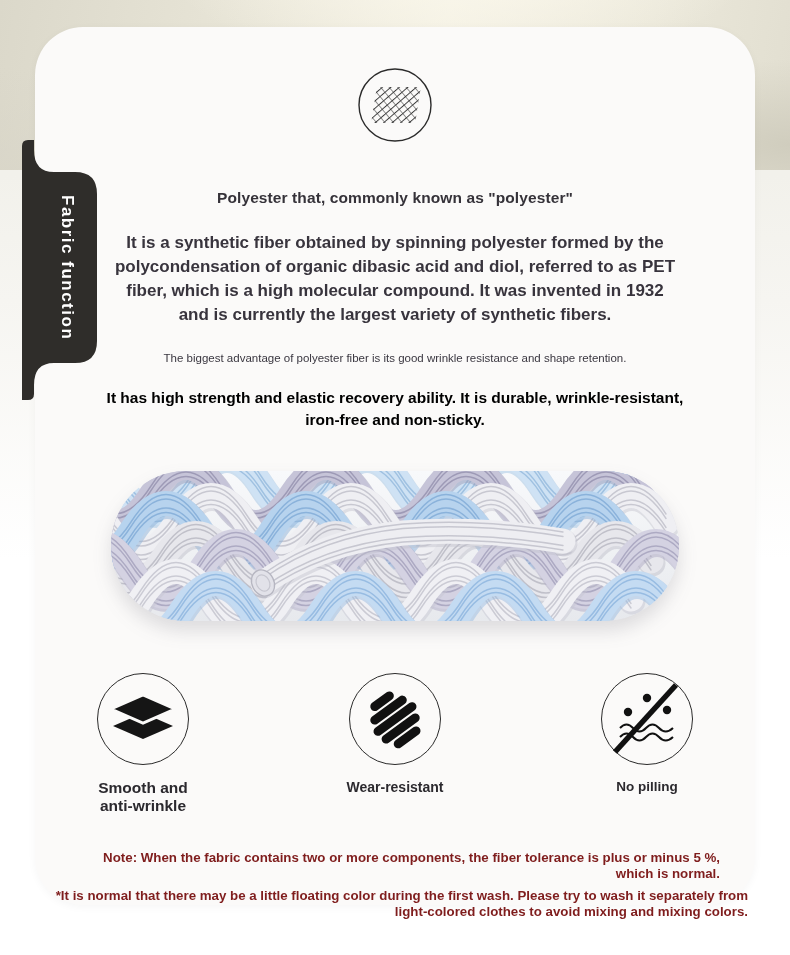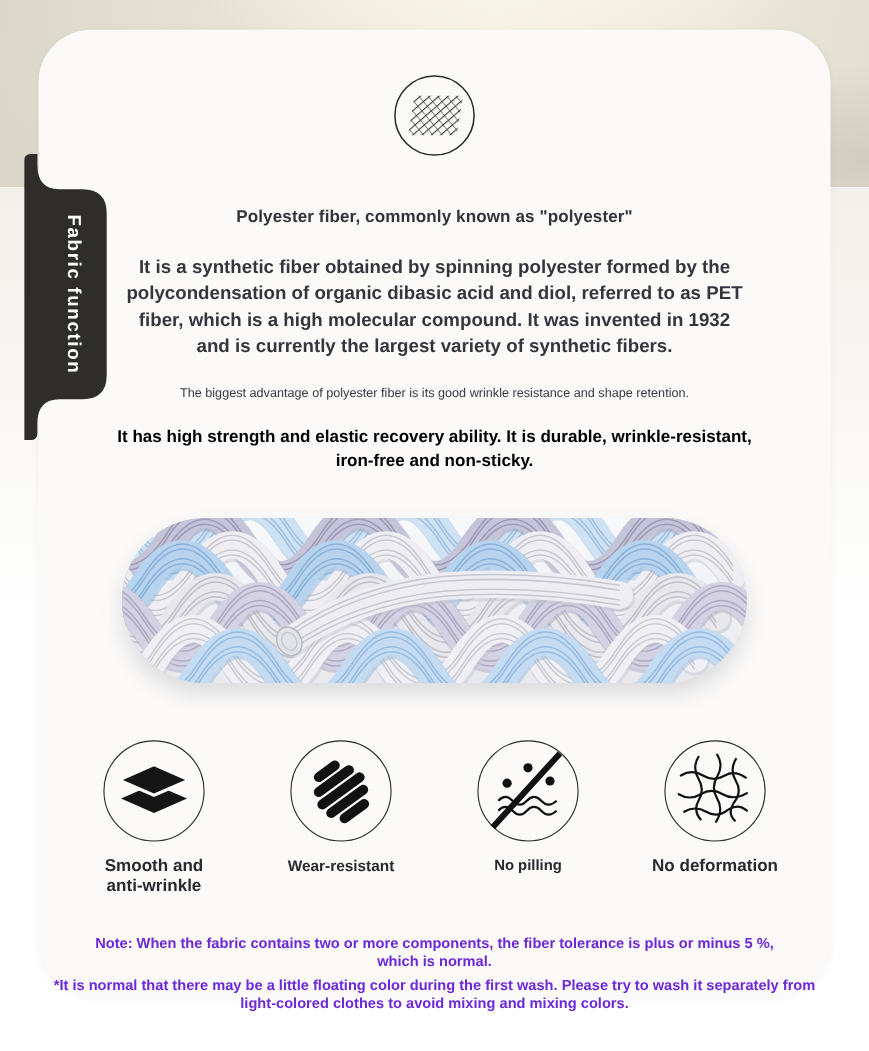--- a/index.html
+++ b/index.html
@@ -37,21 +37,21 @@
   .features{margin-top:52px;width:660px;display:flex;justify-content:space-between;padding:0;gap:20px;}
   .feature{width:156px;display:flex;flex-direction:column;align-items:center;}
   .fi-circle{width:90px;height:90px;border:1.5px solid #2b2b2b;border-radius:50%;
     display:flex;align-items:center;justify-content:center;background:transparent;}
   .fi-label{margin-top:14px;font-weight:bold;color:#2b292e;text-align:center;line-height:1.15;}
   .f0 .fi-label{font-size:15.5px;max-width:118px;}
   .f1 .fi-label{font-size:14px;}
   .f2 .fi-label{font-size:13.5px;text-align:right;}
   .f3 .fi-label{font-size:15.5px;}
   
-  .note{font-weight:bold;color:#6d28d9;text-align:center;}
+  .note{font-weight:bold;color:#7f1d1d;text-align:right;}
   .note1{margin:35px 0 0 0;width:650px;font-size:13.3px;line-height:1.25;}
   .note2{margin:5px 0 0 0;width:706px;font-size:13.3px;line-height:1.25;}
   
   .tab{position:absolute;left:22px;top:138px;width:78px;height:266px;}
   .tab svg{position:absolute;left:0;top:0;}
   .tab-label{position:absolute;left:30px;top:34px;width:30px;height:191px;
     display:flex;align-items:center;justify-content:center;
     writing-mode:vertical-rl;color:#ffffff;font-weight:bold;font-size:17px;letter-spacing:1.5px;}
 </style>
 </head>
@@ -74,21 +74,21 @@
             </pattern>
           </defs>
           <circle cx="0" cy="0" r="36" fill="#fbfaf9" stroke="#2b2b2b" stroke-width="1.4"></circle>
           <g transform="skewX(-9)">
             <rect x="-21" y="-18" width="44" height="36" fill="url(#pw1)"></rect>
             <rect x="-21" y="-18" width="44" height="36" fill="url(#pw2)" opacity=".85"></rect>
           </g>
         </svg>
       </div>
 
-      <h1 class="title">Polyester fiber, commonly known as "polyester"</h1>
+      <h1 class="title">Polyester that, commonly known as "polyester"</h1>
       <p class="para">It is a synthetic fiber obtained by spinning polyester formed by the polycondensation of organic dibasic acid and diol, referred to as PET fiber, which is a high molecular compound. It was invented in 1932 and is currently the largest variety of synthetic fibers.</p>
       <p class="advantage">The biggest advantage of polyester fiber is its good wrinkle resistance and shape retention.</p>
       <p class="strength">It has high strength and elastic recovery ability. It is durable, wrinkle-resistant, iron-free and non-sticky.</p>
 
       <div class="weave-wrap">
         <div class="weave-img">
           <svg width="568" height="150" viewBox="0 0 568 150">
             <defs>
               <path id="wv" d="M-40,0 q35,-55 70,0 t70,0 t70,0 t70,0 t70,0 t70,0 t70,0 t70,0 t70,0"></path>
               <path id="wv2" d="M0,0 q60,-42 140,-50 q75,-6 160,8"></path>
@@ -205,35 +205,20 @@
                 <path d="M-27,18 q6.5,-7 13,0 q6.5,7 13,0 q6.5,-7 13,0 q6.5,7 14,0"></path>
               </g>
               <circle cx="-19" cy="-7" r="4.2" fill="#111"></circle>
               <circle cx="0" cy="-21" r="4.2" fill="#111"></circle>
               <circle cx="20" cy="-9" r="4.2" fill="#111"></circle>
               <line x1="-32" y1="33" x2="29" y2="-34" stroke="#111" stroke-width="5.5"></line>
             </svg>
           </div>
           <div class="fi-label">No pilling</div>
         </div>
-        <div class="feature f3">
-          <div class="fi-circle">
-            <svg width="90" height="90" viewBox="-45 -45 90 90">
-              <g stroke="#111" stroke-width="2" fill="none" stroke-linecap="round">
-                <path d="M-15,-31 q-6,10 0,20 q6,10 0,20 q-5,9 2,17"></path>
-                <path d="M2,-33 q6,10 0,20 q-6,10 0,20 q6,10 -1,21"></path>
-                <path d="M19,-29 q-6,10 0,20 q6,10 -2,20 q-6,9 1,16"></path>
-                <path d="M-31,-14 q10,-6 20,0 q10,6 20,0 q9,-5 19,2"></path>
-                <path d="M-33,3 q10,6 20,0 q10,-6 20,0 q10,6 22,-1"></path>
-                <path d="M-28,19 q10,-6 20,0 q10,6 20,-2 q9,-6 17,1"></path>
-              </g>
-            </svg>
-          </div>
-          <div class="fi-label">No deformation</div>
-        </div>
       </div>
 
       <p class="note note1">Note: When the fabric contains two or more components, the fiber tolerance is plus or minus 5 %, which is normal.</p>
       <p class="note note2">*It is normal that there may be a little floating color during the first wash. Please try to wash it separately from light-colored clothes to avoid mixing and mixing colors.</p>
     </div>
   </div>
 
   <div class="tab">
     <svg width="78" height="266" viewBox="0 0 78 266">
       <path d="M0,8 Q0,2 6,2 L12,2 L12,12 Q12,34 32,34 L53,34 Q75,34 75,56 L75,203 Q75,225 53,225 L32,225 Q12,225 12,247 L12,256 Q12,262 6,262 L0,262 Z" fill="#2f2d2a"></path>

